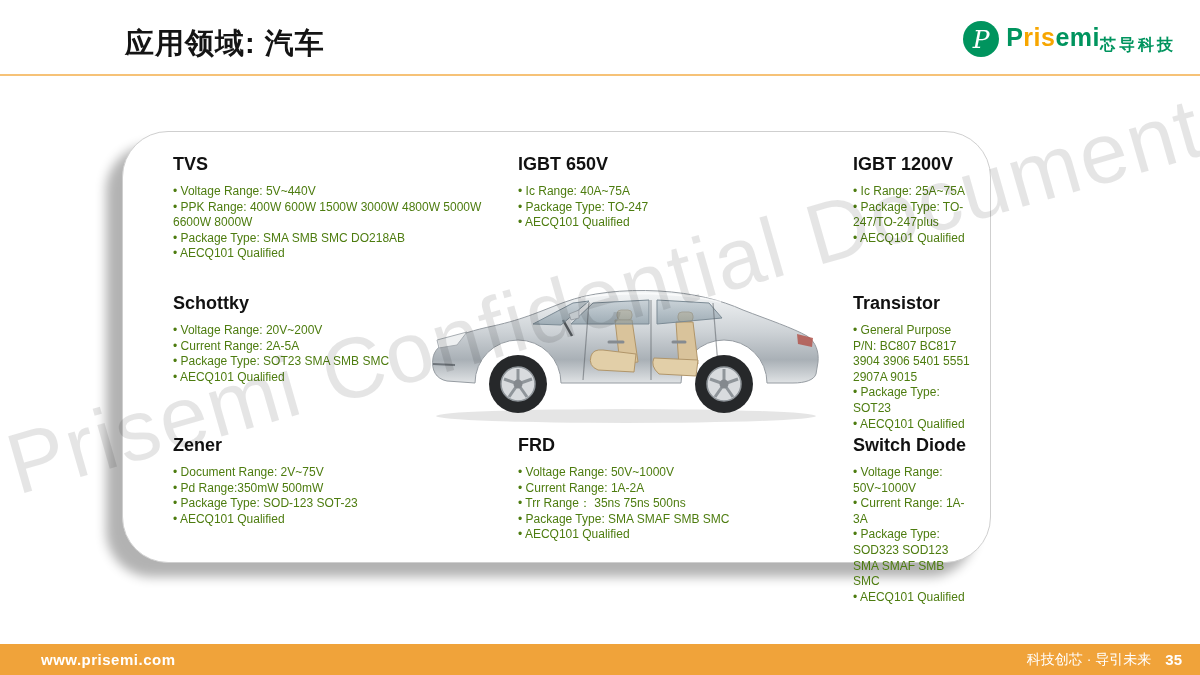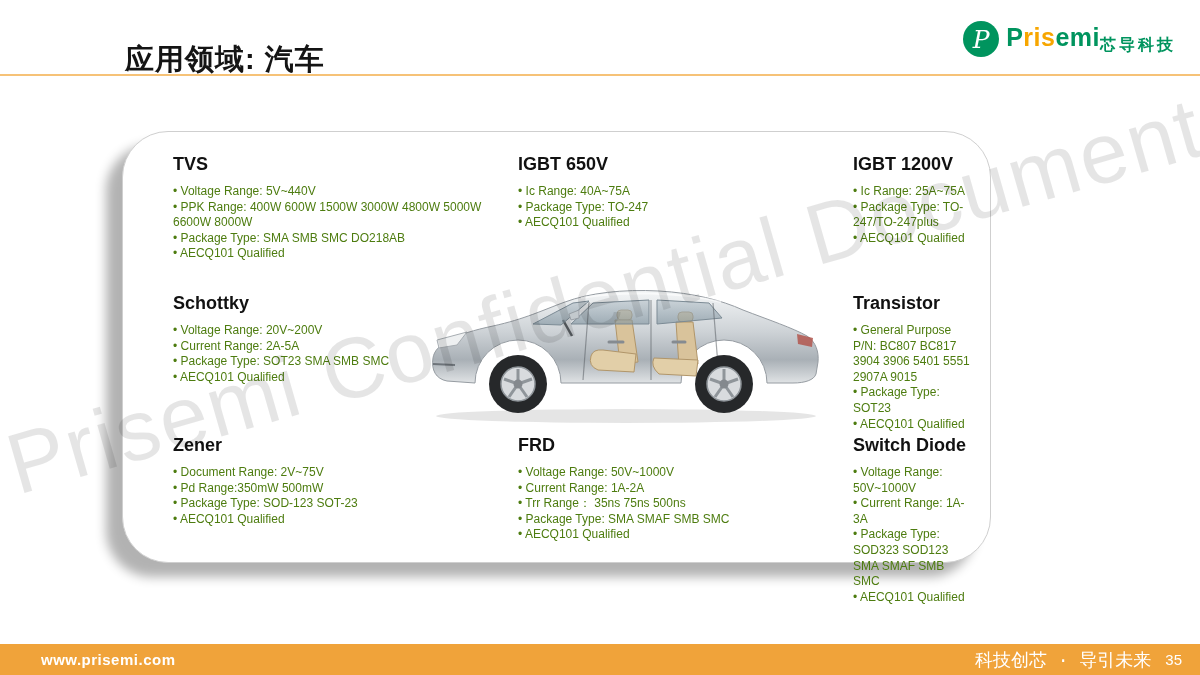--- a/index.html
+++ b/index.html
@@ -3,21 +3,21 @@
 <meta charset="utf-8">
 <style>
   * { box-sizing: border-box; }
   html,body { margin:0; padding:0; background:#f3f3f3; }
   .slide {
     position:relative; width:1200px; height:675px; background:#ffffff;
     overflow:hidden; font-family:"Liberation Sans", sans-serif; margin:0 auto;
   }
   
   .header { position:absolute; top:0; left:0; right:0; height:76px; background:#fff; border-bottom:2px solid #F6C277; }
-  .page-title { position:absolute; left:125px; top:40px; font-size:29px; font-weight:bold; color:#141414; letter-spacing:1px; }
+  .page-title { position:absolute; left:125px; top:24px; font-size:29px; font-weight:bold; color:#141414; letter-spacing:1px; }
   .logo { position:absolute; right:24px; top:21px; display:flex; align-items:center; gap:7px; }
   .logo-circle {
     width:36px; height:36px; border-radius:50%; background:#00945E; color:#fff;
     display:flex; align-items:center; justify-content:center;
     font-family:"DejaVu Serif", serif; font-style:italic; font-size:25px; line-height:1;
   }
   .logo-text { display:flex; flex-direction:row; line-height:1; }
   .logo-brand { font-size:25px; font-weight:bold; color:#00945E; letter-spacing:0.5px; }
   .logo-brand .seg-orange { color:#F7A600; }
   .logo-company { font-size:16px; font-weight:bold; color:#00945E; letter-spacing:3px; margin-top:12px; }
@@ -46,22 +46,22 @@
     letter-spacing:2px; z-index:20; pointer-events:none;
   }
   
   .footer {
     position:absolute; left:0; right:0; bottom:0; height:31px; background:#F0A33A;
     color:#fff; display:flex; align-items:center; justify-content:space-between;
     padding:0 18px 0 41px; z-index:30;
   }
   .footer-website { font-weight:bold; font-size:15px; letter-spacing:0.5px; }
   .footer-right { display:flex; align-items:center; gap:14px; }
-  .footer-slogan { font-size:18px;font-family:Liberation Mono, monospace; }
-  .footer-page { font-weight:normal; font-size:15px;text-align:right; }
+  .footer-slogan { font-size:14px; }
+  .footer-page { font-weight:bold; font-size:15px;text-align:right; }
 </style>
 </head>
 <body>
 
 <div class="slide">
 
   <div class="header">
     <div class="page-title">应用领域: 汽车</div>
     <div class="logo">
       <div class="logo-circle">P</div>

